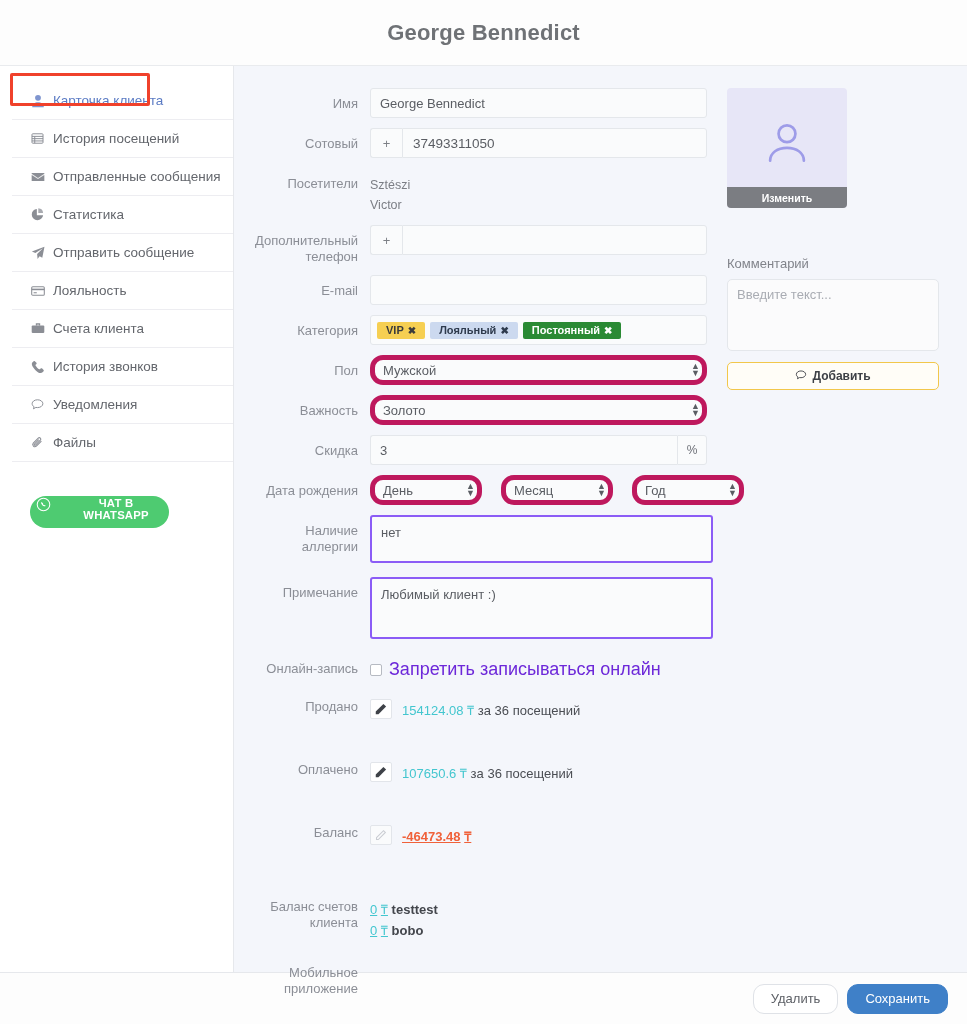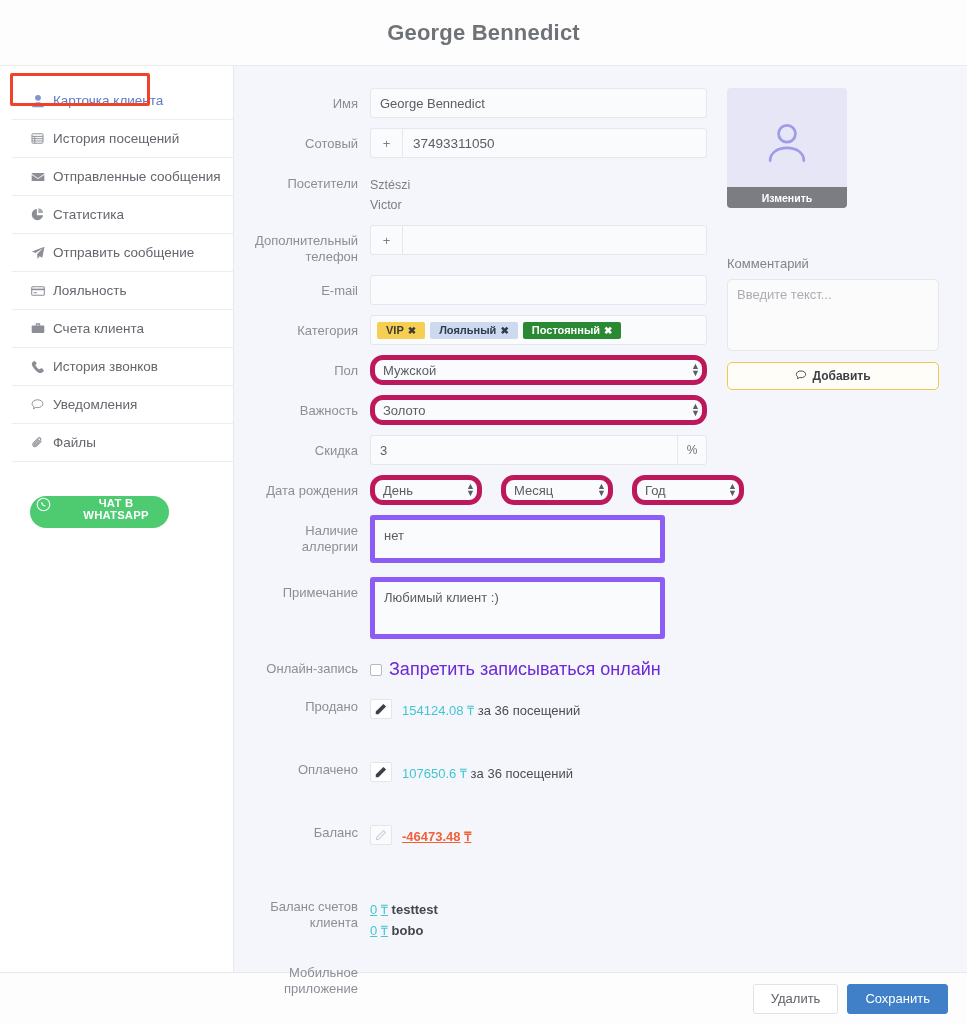--- a/index.html
+++ b/index.html
@@ -136,21 +136,21 @@
   }
   .disc-suffix {
     width: 30px; height: 30px; background: #fafbfc;
     border: 1px solid #e4e7eb; border-radius: 0 3px 3px 0;
     display:flex; align-items:center; justify-content:center;
     font-size: 12px; color: #6d7077;
   }
   .dob-wrap { display: flex; gap: 19px; width: 403px; align-items: flex-end; }
   .dob-wrap .sel-wrap { width: 112px; }
   .ta {
-    width: 295px; background: #fafbfc; border: 5px solid #8b5cf6;
+    width: 343px; background: #fafbfc; border: 2px solid #8b5cf6;
     border-radius: 3px; font-size: 13px; color: #5a5d63;
     padding: 7px 9px; resize: none; outline: none;
     font-family: "Liberation Sans", sans-serif; line-height: 17px;
   }
   .ta-allergy { height: 48px; }
   .ta-note { height: 62px; }
   .cb-row { display:flex; align-items:center; gap: 7px; padding-top: 6px; }
   .cb {
     width: 12px; height: 12px; border: 1px solid #b6bac2;
     border-radius: 2px; background: #fff; cursor: pointer;
@@ -203,21 +203,21 @@
     cursor: pointer; font-family: "Liberation Sans", sans-serif;
   }
   
   .modal-footer {
     height: 52px; background: #fdfdfd;
     border-top: 1px solid #e6e8ec;
     display: flex; align-items: center; justify-content: flex-end;
     gap: 9px; padding-right: 19px;
   }
   .btn {
-    height: 30px; border-radius: 3px; font-size: 13px;
+    height: 30px; border-radius: 11px; font-size: 13px;
     padding: 0 17px; cursor: pointer;
     font-family: "Liberation Sans", sans-serif;
   }
   .btn-del { background:#fff; border:1px solid #dfe2e7; color:#5d6066; }
   .btn-save { background:#3f80c8; border:1px solid #3f80c8; color:#fff; }
 </style>
 </head>
 <body>
 
 <div class="modal-header">

